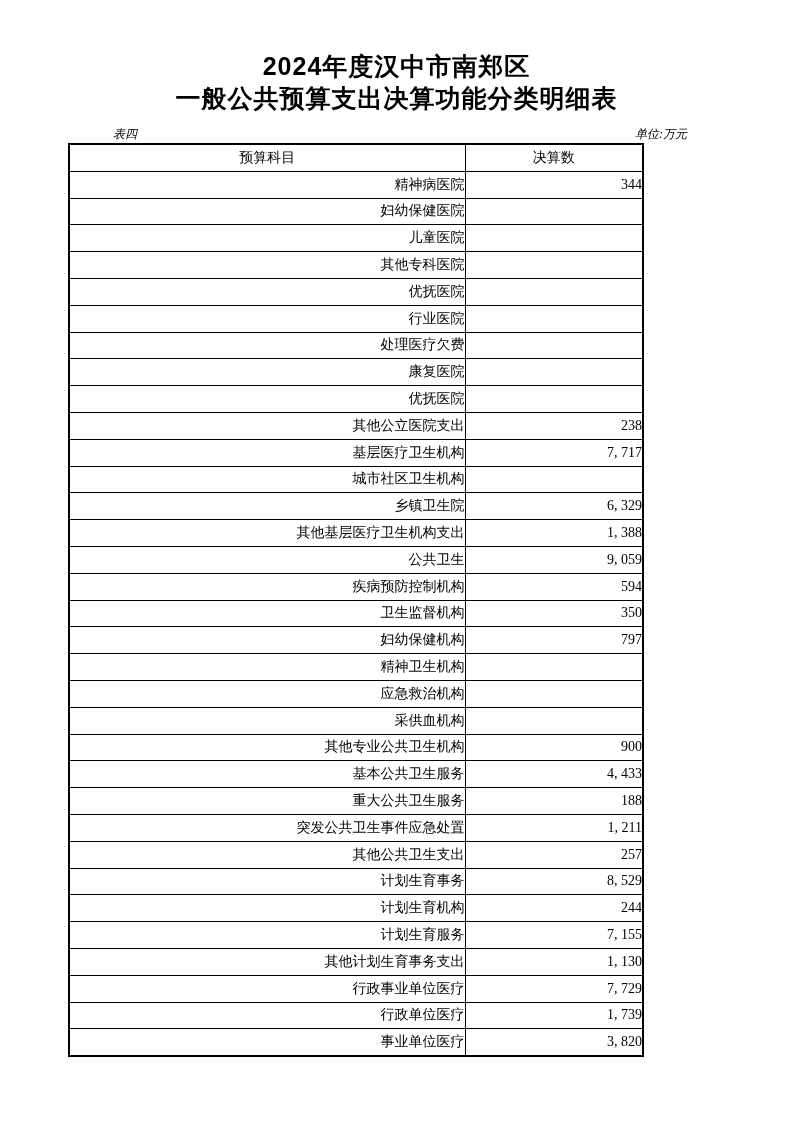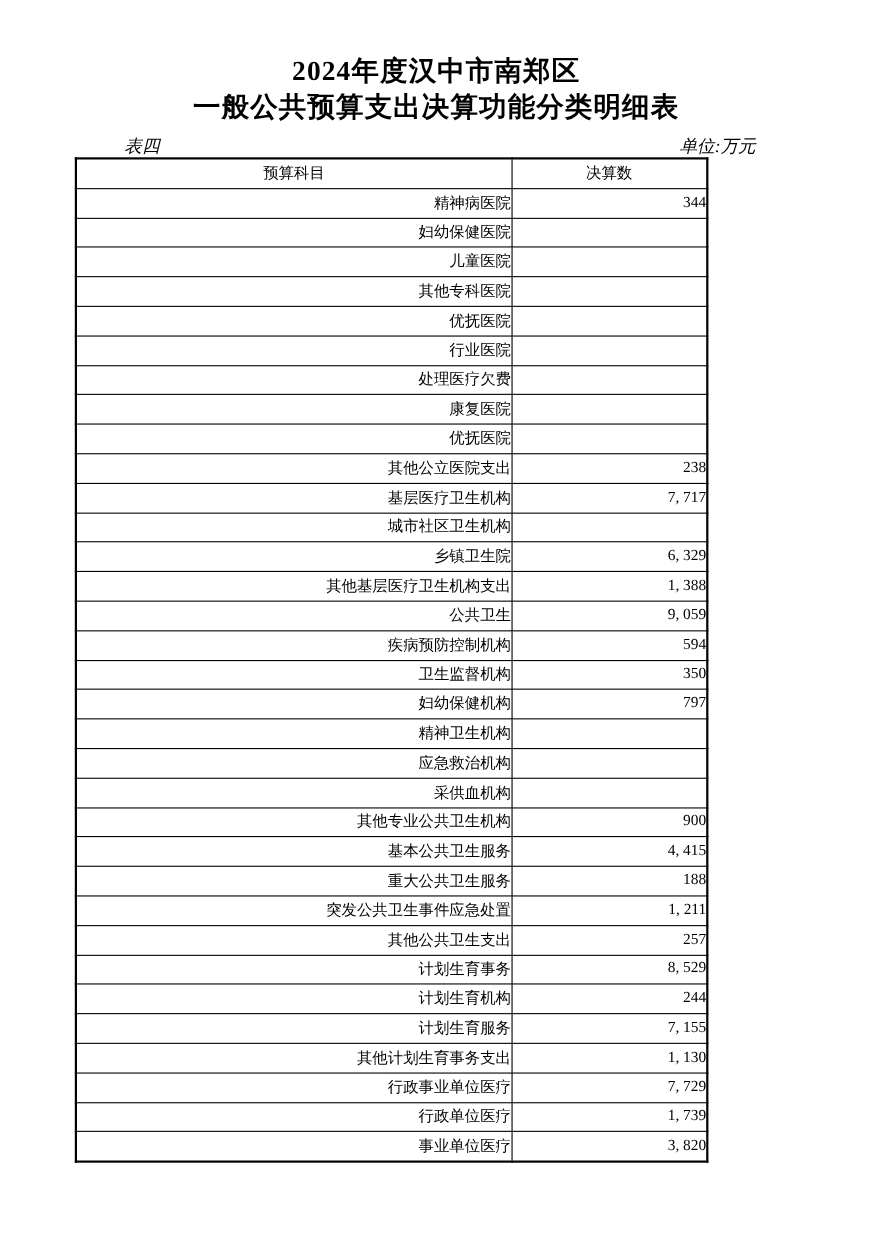--- a/index.html
+++ b/index.html
@@ -12,34 +12,34 @@
   .page {
     position: relative;
     width: 793px;
     height: 1122px;
     background: #ffffff;
     overflow: hidden;
   }
   .title-block {
     padding-top: 50px;
     text-align: center;
-    font-family: Liberation Serif, serif;
+    font-family: Liberation Sans, sans-serif;
     font-weight: bold;
     font-size: 25px;
     line-height: 32px;
     letter-spacing: 1px;
   }
   .caption-row {
     width: 574px;
     margin: 11px 0 0 113px;
     display: flex;
     justify-content: space-between;
     align-items: flex-end;
     font-style: italic;
-    font-size: 16px;
+    font-size: 12px;
     line-height: 18px;
   }
   table.budget-table {
     width: 574px;
     margin-left: 68px;
     border-collapse: collapse;
     table-layout: fixed;
     border: 2.5px solid #000000;
   }
   table.budget-table col.c-subject { width: 396px; }
@@ -175,21 +175,21 @@
         <tr>
           <td class="subject level-2">采供血机构</td>
           <td class="amount"></td>
         </tr>
         <tr>
           <td class="subject level-2">其他专业公共卫生机构</td>
           <td class="amount">900</td>
         </tr>
         <tr>
           <td class="subject level-2">基本公共卫生服务</td>
-          <td class="amount">4, 415</td>
+          <td class="amount">4, 433</td>
         </tr>
         <tr>
           <td class="subject level-2">重大公共卫生服务</td>
           <td class="amount">188</td>
         </tr>
         <tr>
           <td class="subject level-2">突发公共卫生事件应急处置</td>
           <td class="amount">1, 211</td>
         </tr>
         <tr>

